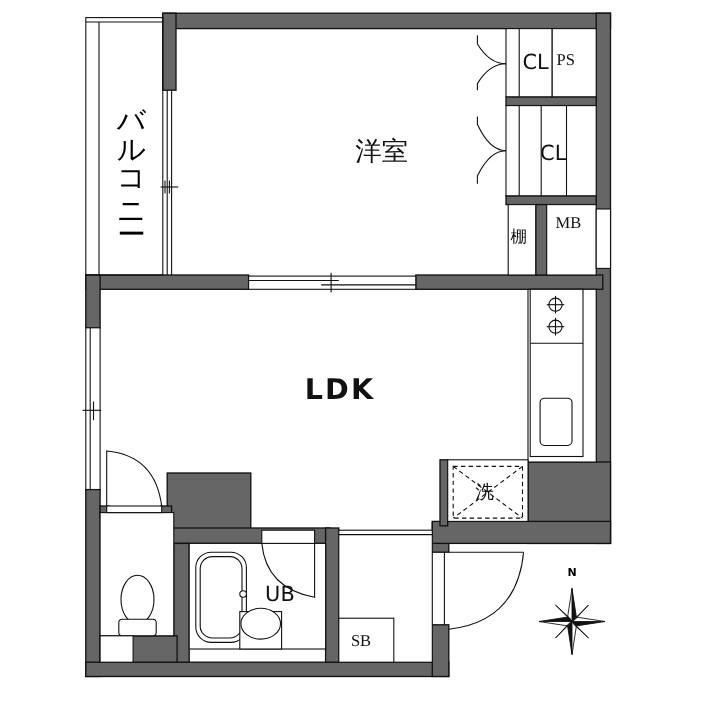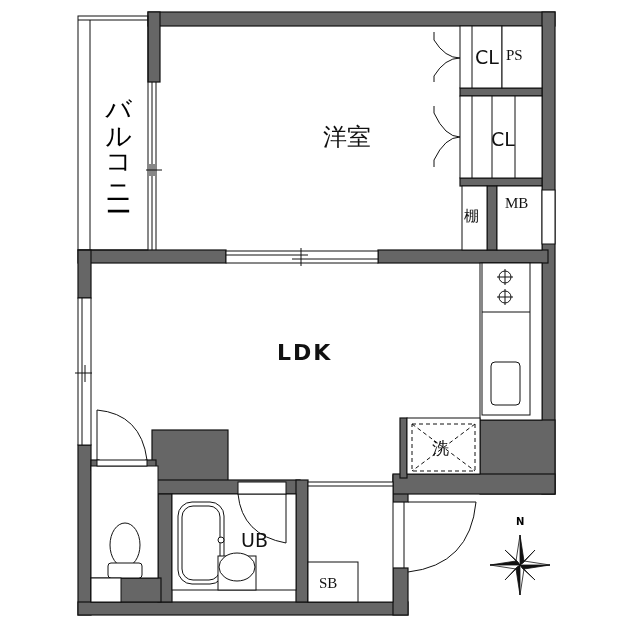--- a/index.html
+++ b/index.html
@@ -1,20 +1,20 @@
 <!DOCTYPE html>
 <html><head>
 <meta charset="utf-8">
 <style>
   html,body{margin:0;padding:0;background:#ffffff;}
   body{width:640px;height:640px;position:relative;overflow:hidden;font-family:"DejaVu Sans","Liberation Sans",sans-serif;}
   svg{position:absolute;left:0;top:0;}
   .lbl{position:absolute;color:#111;white-space:nowrap;line-height:1;}
   .room-jp{font-size:24px;}
-  .room-big{font-size:22px;letter-spacing:2px;font-weight:bold;}
+  .room-big{font-size:26px;letter-spacing:2px;font-weight:bold;}
   .room-sm{font-size:19px;padding-left:13px;}
   .room-xs{font-size:15px;font-family:Liberation Serif, serif;}
   .balcony{position:absolute;left:104px;top:80px;width:30px;font-size:26px;line-height:30px;text-align:center;writing-mode:vertical-rl;}
   .north{position:absolute;left:516px;top:516px;font-size:10px;font-weight:bold;}
 </style>
 </head>
 <body>
 
 <svg width="640" height="640" viewBox="0 0 640 640">
   <g stroke="#111" stroke-width="1.2">

